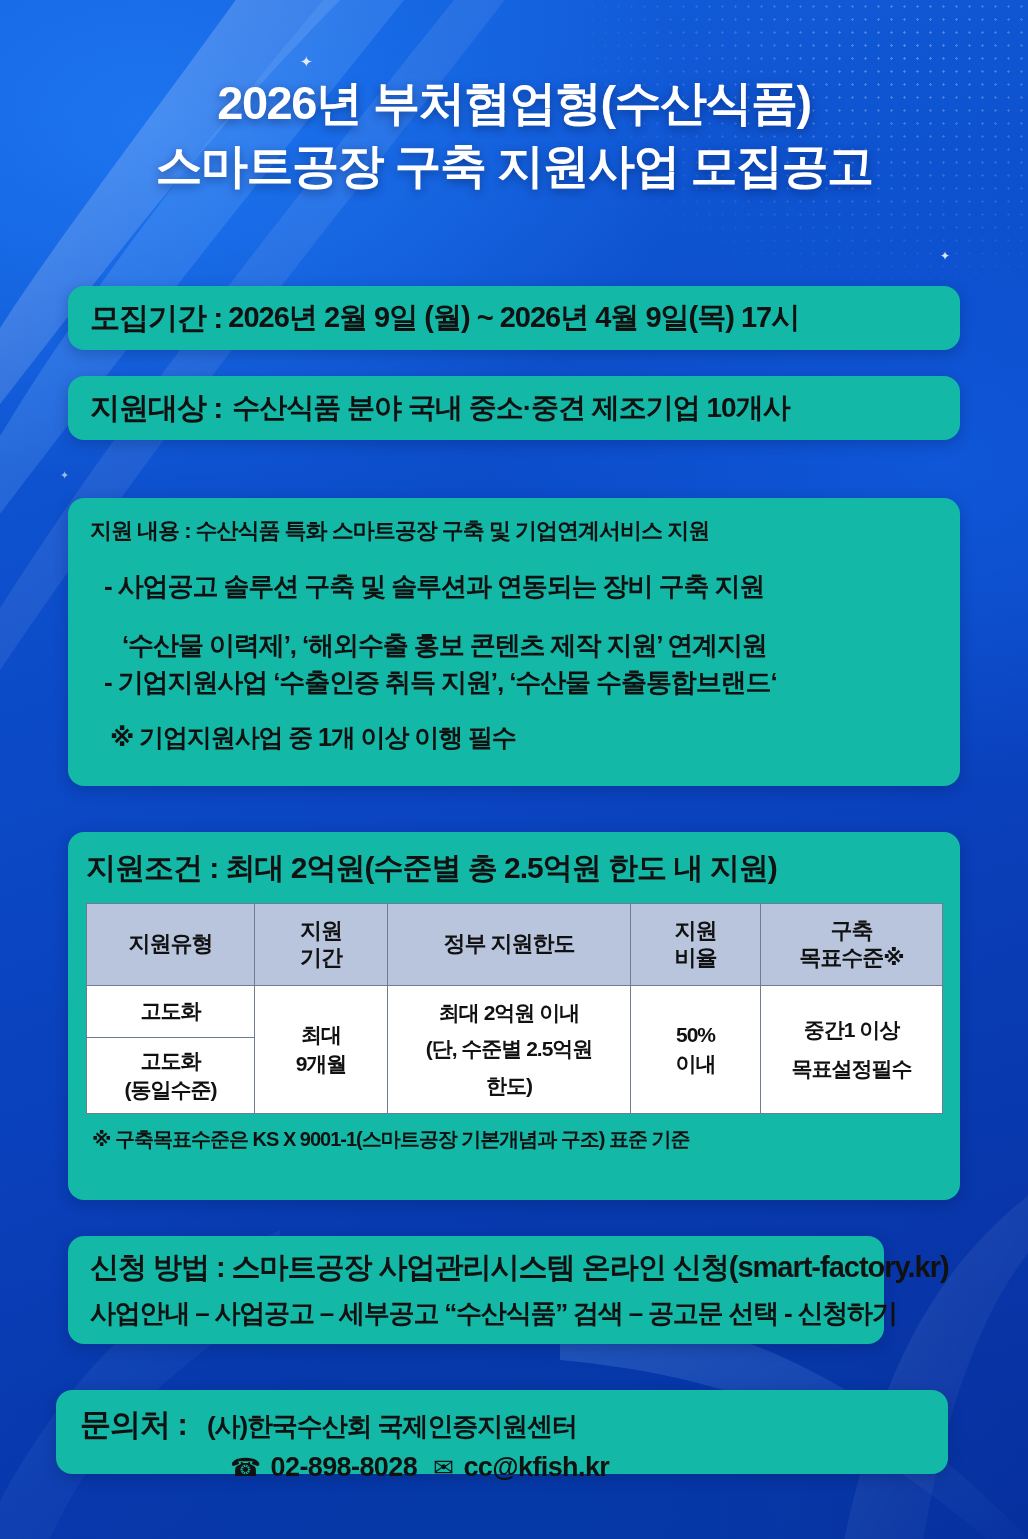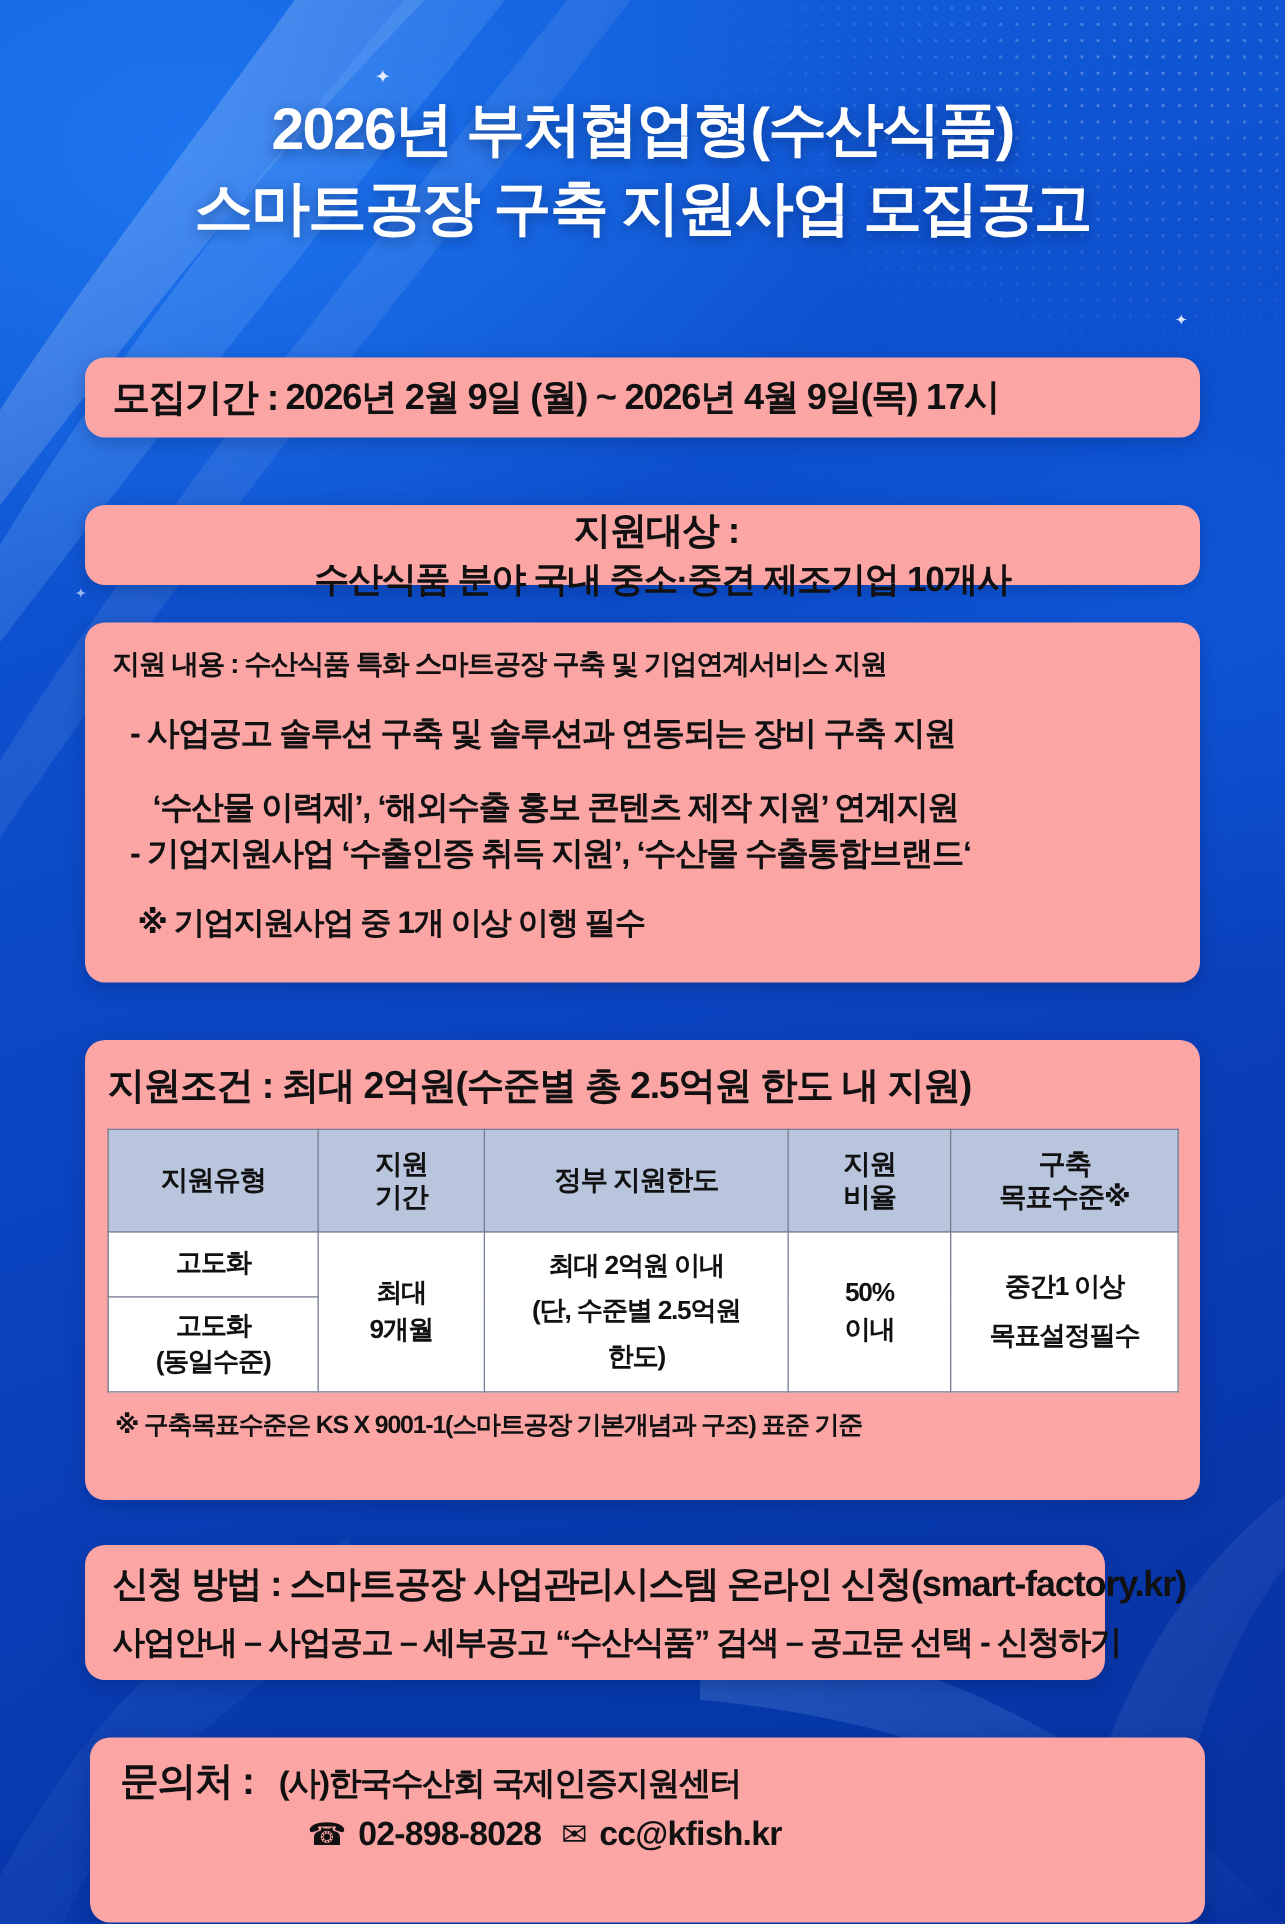--- a/index.html
+++ b/index.html
@@ -57,21 +57,21 @@
   .title-line {
     font-size: 47px;
     font-weight: 800;
     letter-spacing: -1.5px;
     line-height: 1.33;
     white-space: nowrap;
   }
 
   .card {
     position: absolute;
-    background: #fca5a5;
+    background: #14b8a6;
     border-radius: 16px;
     box-shadow: 0 4px 14px rgba(0,25,80,0.28);
     color: #111111;
   }
 
   .row-label {
     font-weight: 800;
     letter-spacing: -1px;
   }
   .row-value { letter-spacing: -1px; }
@@ -79,22 +79,22 @@
   
   #card-period {
     left: 68px; top: 286px; width: 892px; height: 64px;
     display: flex; align-items: center; padding-left: 22px;
   }
   #card-period .row-label { font-size: 30px; }
   #card-period .row-value { font-size: 29px; font-weight: 600; margin-left: 6px; }
 
   
   #card-target {
-    left: 68px; top: 404px; width: 892px; height: 64px;
-    display: flex; align-items: center; padding-left: 22px; flex-direction: column;
+    left: 68px; top: 376px; width: 892px; height: 64px;
+    display: flex; align-items: center; padding-left: 22px;
   }
   #card-target .row-label { font-size: 30px; }
   #card-target .row-value { font-size: 28px; font-weight: 700; margin-left: 10px; }
 
   
   #card-contents {
     left: 68px; top: 498px; width: 892px; height: 288px;
     padding: 18px 20px 10px 22px;
   }
   #card-contents .head { font-size: 22px; letter-spacing: -1.2px; }
@@ -170,21 +170,21 @@
   #card-apply .steps {
     margin-top: 8px;
     font-size: 26px;
     font-weight: 700;
     letter-spacing: -1.2px;
     white-space: nowrap;
   }
 
   
   #card-contact {
-    left: 72px; top: 1390px; width: 892px; height: 148px;
+    left: 56px; top: 1390px; width: 892px; height: 84px;
     padding: 14px 14px 10px 24px;
   }
   #card-contact .c-row { display: flex; align-items: flex-start; }
   #card-contact .row-label { font-size: 31px; }
   #card-contact .c-name {
     font-size: 26px; font-weight: 700; letter-spacing: -1.1px;
     margin-left: 20px; margin-top: 5px;
   }
   #card-contact .c-line2 {
     margin-top: 6px;

